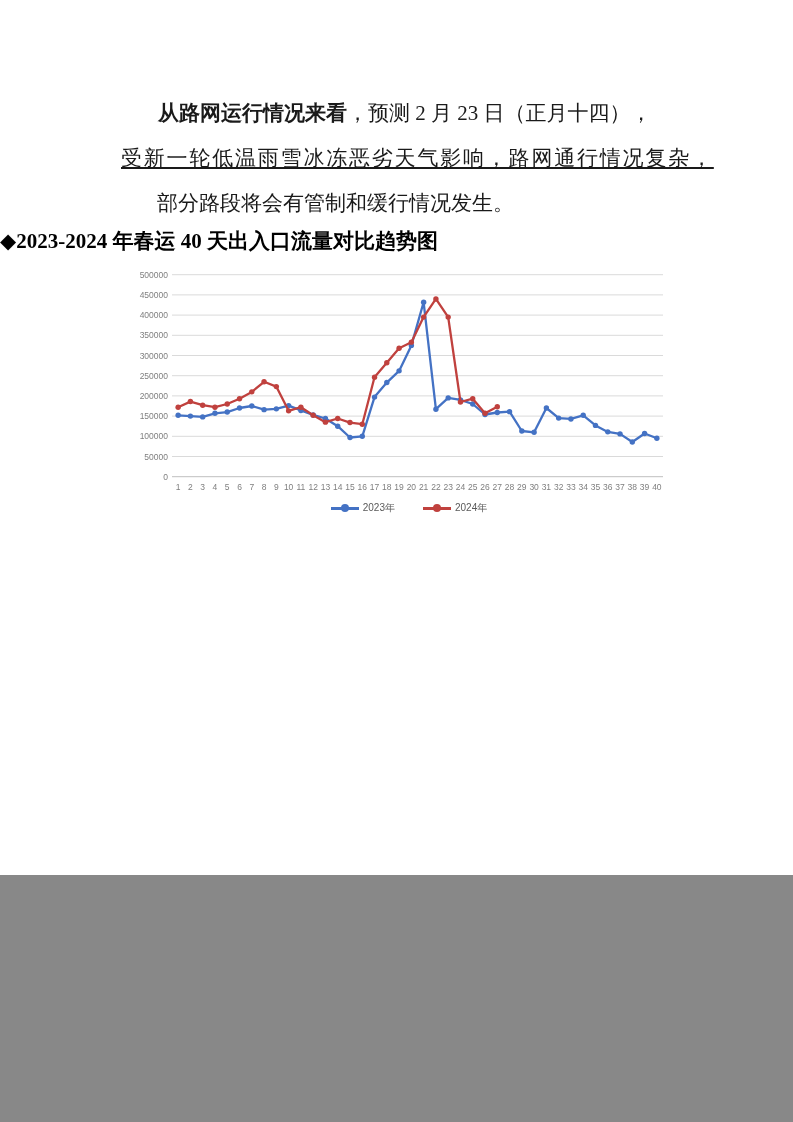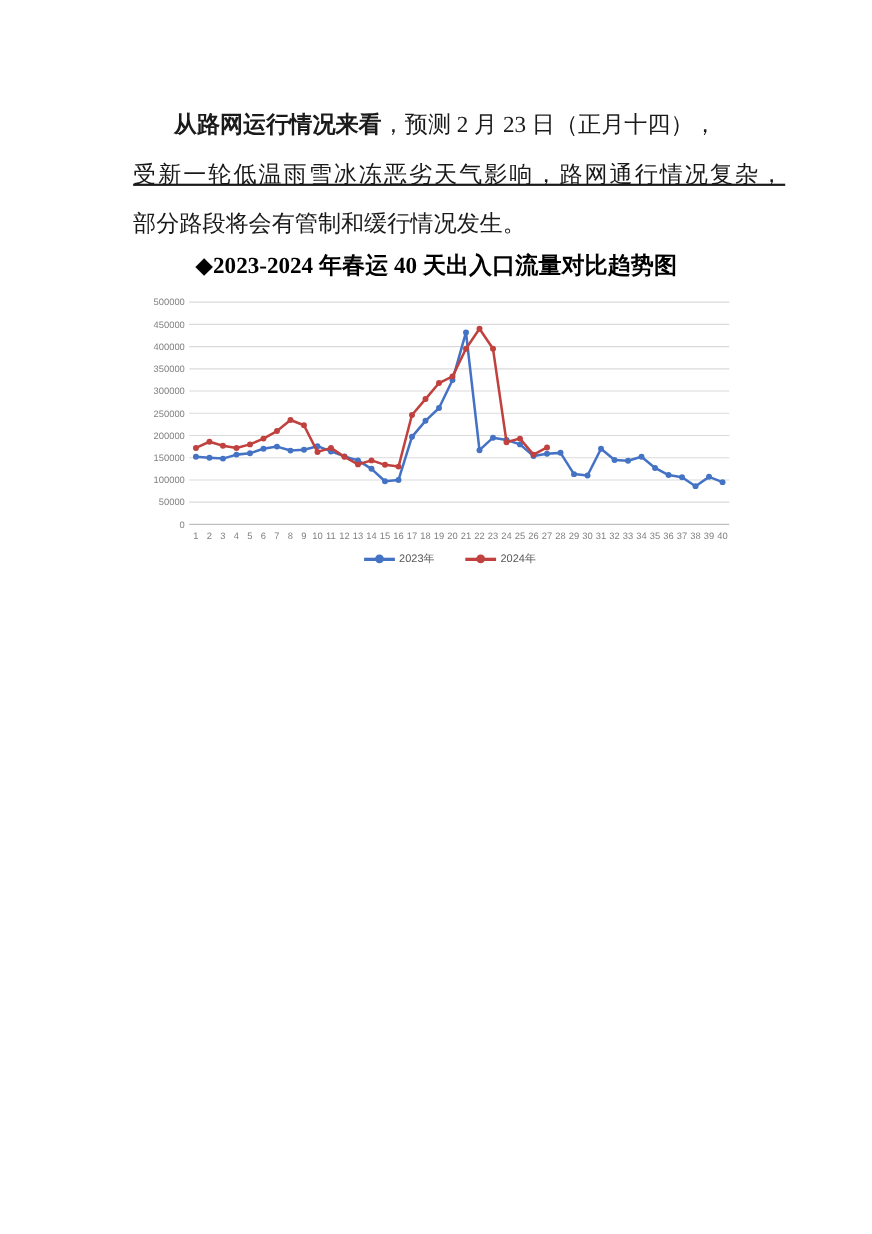--- a/index.html
+++ b/index.html
@@ -1,37 +1,37 @@
 <!DOCTYPE html>
 <html><head>
 <meta charset="utf-8">
 <style>
   html,body{margin:0;padding:0;background:#888;}
   .page{
     position:relative;
-    width:793px;height:1122px;
+    width:793px;height:875px;
     background:#ffffff;
     margin:0 auto;
     overflow:hidden;
     font-family:"Liberation Serif","DejaVu Serif",serif;
   }
   .body-text{
     position:absolute;
     left:121px;top:91px;width:562px;
     font-size:21px;line-height:45px;
     color:#1a1a1a;
   }
   .body-text .line1{ text-indent:37px; white-space:nowrap;}
   .body-text .line2{ letter-spacing:1.8px; white-space:nowrap;text-decoration:underline;}
-  .body-text .line3{ white-space:nowrap;}
+  .body-text .line3{ white-space:nowrap;margin-left:36px;}
   .lead-bold{font-weight:bold;}
   .chart-heading{
     position:absolute;
     left:0;top:219px;width:793px;
-    text-align:center;
+    text-align:left;
     font-size:21px;font-weight:bold;
     color:#000000;
     line-height:45px;
   }
   .chart-box{
     position:absolute;
     left:135px;top:264px;width:548px;height:258px;
   }
   .chart-box svg{display:block;}
   .chart-legend{

